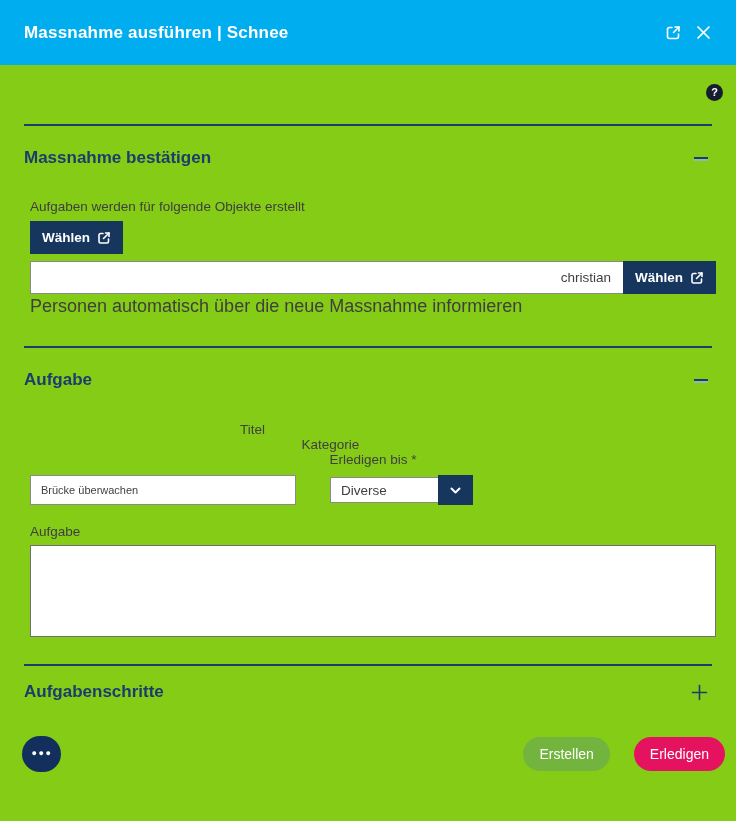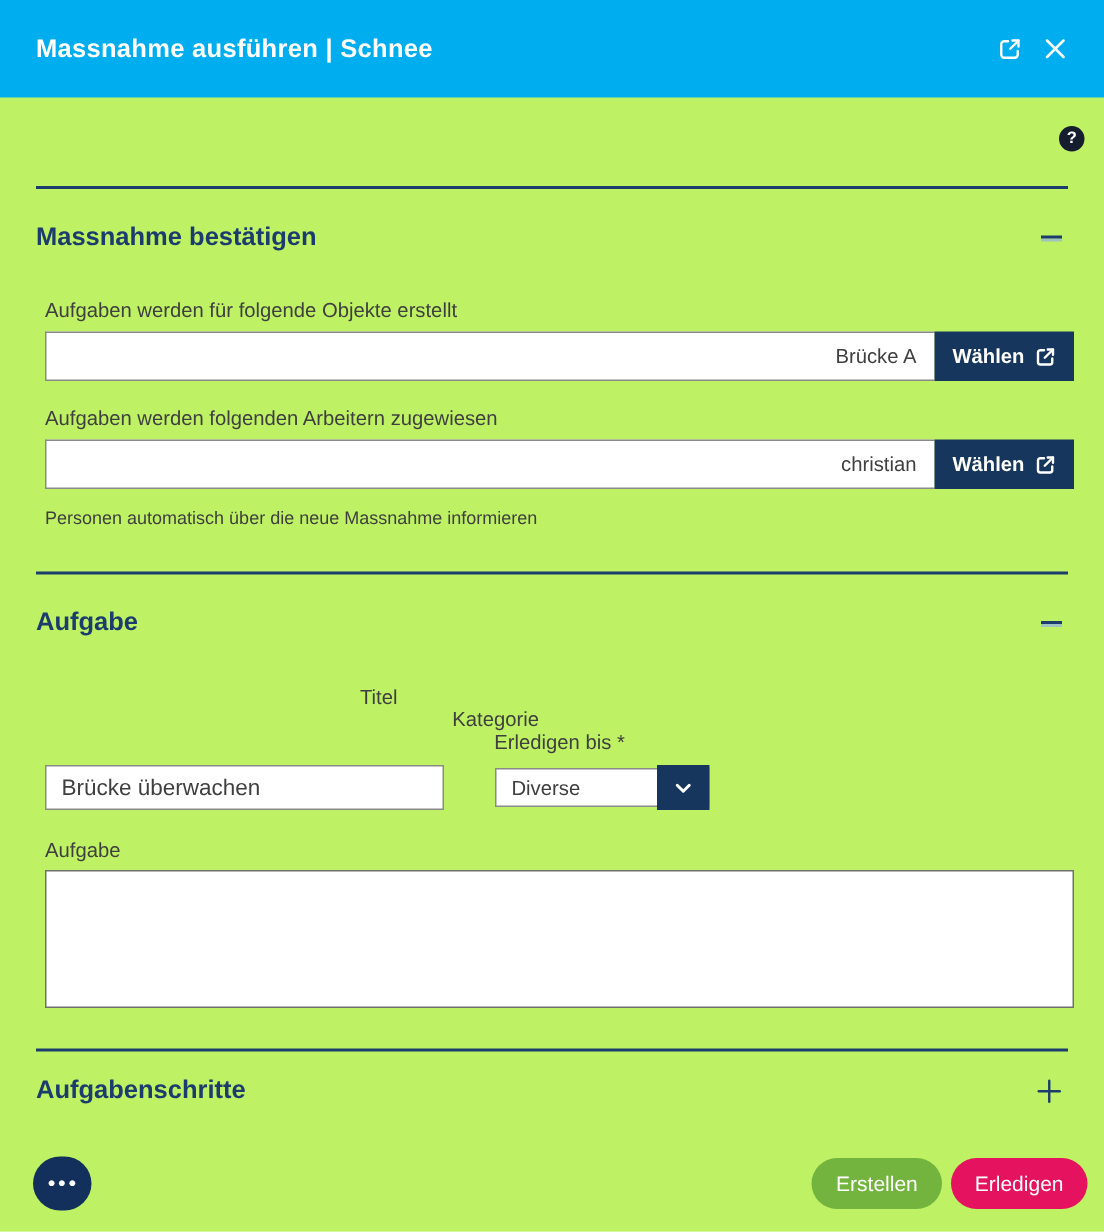--- a/index.html
+++ b/index.html
@@ -1,21 +1,21 @@
 <!DOCTYPE html>
 <html><head>
 <meta charset="utf-8">
 <style>
   html,body{margin:0;padding:0;}
   body{
     width:736px;height:821px;background:#ffffff;overflow:hidden;
     font-family:"Liberation Sans","DejaVu Sans",sans-serif;
     color:#3f3f3f;
   }
-  .dialog{width:736px;height:821px;display:flex;flex-direction:column;background:#bef264;}
+  .dialog{width:736px;height:821px;display:flex;flex-direction:column;background:#84cc16;}
   
   .titlebar{
     height:65px;background:#00aef0;display:flex;align-items:center;
     padding:0 18px 0 24px;box-sizing:border-box;flex:0 0 auto;
   }
   .titlebar h1{
     margin:0;font-size:17px;font-weight:bold;color:#ffffff;letter-spacing:.2px;flex:1;
   }
   .titlebar .icon-btn{
     width:30px;height:30px;display:flex;align-items:center;justify-content:center;
@@ -49,40 +49,40 @@
   .pick-row input{
     flex:1;height:33px;box-sizing:border-box;border:1px solid #8a8a8a;border-right:none;
     font-family:inherit;font-size:13.5px;color:#3f3f3f;text-align:right;padding:0 12px 0 8px;
     outline:none;background:#fff;
   }
   .choose-btn{
     width:93px;height:33px;background:#16365e;color:#fff;border:none;cursor:pointer;
     font-family:inherit;font-size:13.5px;font-weight:bold;
     display:flex;align-items:center;justify-content:center;gap:7px;
   }
-  .notify-text{font-size:12px;color:#3f3f3f;margin-top:12px;}
+  .notify-text{font-size:18px;color:#3f3f3f;margin-top:2px;}
   .check-row{display:flex;align-items:center;margin-top:7px;}
   .checkbox{
     width:18px;height:18px;box-sizing:border-box;border:1px solid #9a9a9a;background:#fff;cursor:pointer;
   }
   .check-row label{font-size:13.5px;margin-left:10px;cursor:pointer;}
   
   .grid-row{display:flex;align-items:center;}
   .labels-row{margin-top:32px;flex-direction:column;}
   .inputs-row{margin-top:8px;height:30px;}
   .col1{width:266px;flex:0 0 auto;}
   .gap1{width:34px;flex:0 0 auto;}
   .col2{width:143px;flex:0 0 auto;}
   .gap2{width:35px;flex:0 0 auto;}
   .col3{flex:1;display:flex;align-items:center;justify-content:space-between;}
   .col3.label-only{justify-content:flex-start;text-align:center;}
   .g-label{font-size:13.5px;color:#3f3f3f;}
   .text-input{
     width:100%;height:30px;box-sizing:border-box;border:1px solid #8a8a8a;background:#fff;
-    font-family:inherit;font-size:15px;color:#3f3f3f;padding:0 10px;outline:none;
+    font-family:inherit;font-size:11px;color:#3f3f3f;padding:0 10px;outline:none;
   }
   .select-box{
     height:26px;box-sizing:border-box;border:1px solid #8a8a8a;background:#fff;display:flex;
     align-items:center;cursor:pointer;width:100%;
   }
   .select-box .sel-value{flex:1;font-size:13.5px;color:#3f3f3f;padding-left:10px;}
   .sel-chevron{
     width:35px;height:30px;margin:-1px -1px -1px 0;background:#16365e;
     display:flex;align-items:center;justify-content:center;flex:0 0 auto;
   }
@@ -102,21 +102,21 @@
   
   .footer{
     margin-top:34px;display:flex;align-items:center;justify-content:space-between;
     padding:0 11px 0 22px;
   }
   .more-btn{
     width:39px;height:36px;border-radius:18px;background:#13305c;border:none;cursor:pointer;
     color:#fff;font-size:9px;letter-spacing:1.5px;display:flex;align-items:center;justify-content:center;
     padding:0 0 2px 1px;font-family:inherit;
   }
-  .footer-right{display:flex;gap:6px;}
+  .footer-right{display:flex;gap:24px;}
   .pill-btn{
     height:34px;border:none;border-radius:17px;cursor:pointer;color:#fff;
     font-family:inherit;font-size:14px;padding:0 16px;display:flex;align-items:center;justify-content:center;
   }
   .pill-btn.create{background:#72b43e;}
   .pill-btn.cancel{background:#e5135f;}
 </style>
 </head>
 <body>
 
@@ -151,34 +151,32 @@
   <div class="sec-row">
     <span class="sec-title">Massnahme bestätigen</span>
     <button class="collapse-btn">
       <span class="minus-bar"></span>
     </button>
   </div>
 
   <div class="fields">
     <div class="f-label first">Aufgaben werden für folgende Objekte erstellt</div>
     <div class="pick-row">
-      <input type="text" value="Brücke A" style="">
       <button class="choose-btn">
         <span>Wählen</span>
         <span style="display:flex;">
           <svg width="14" height="14" viewBox="0 0 14 14" fill="none" stroke="#ffffff" stroke-width="1.6" stroke-linecap="round" stroke-linejoin="round">
             <path d="M6 2.5 H3.5 C2.7 2.5 2 3.2 2 4 V10.5 C2 11.3 2.7 12 3.5 12 H10 C10.8 12 11.5 11.3 11.5 10.5 V8"></path>
             <path d="M6.5 7.5 L12 2"></path>
             <path d="M8.5 2 H12 V5.5"></path>
           </svg>
         </span>
       </button>
     </div>
 
-    <div class="f-label">Aufgaben werden folgenden Arbeitern zugewiesen</div>
     <div class="pick-row">
       <input type="text" value="christian" style="">
       <button class="choose-btn">
         <span>Wählen</span>
         <span style="display:flex;">
           <svg width="14" height="14" viewBox="0 0 14 14" fill="none" stroke="#ffffff" stroke-width="1.6" stroke-linecap="round" stroke-linejoin="round">
             <path d="M6 2.5 H3.5 C2.7 2.5 2 3.2 2 4 V10.5 C2 11.3 2.7 12 3.5 12 H10 C10.8 12 11.5 11.3 11.5 10.5 V8"></path>
             <path d="M6.5 7.5 L12 2"></path>
             <path d="M8.5 2 H12 V5.5"></path>
           </svg>

